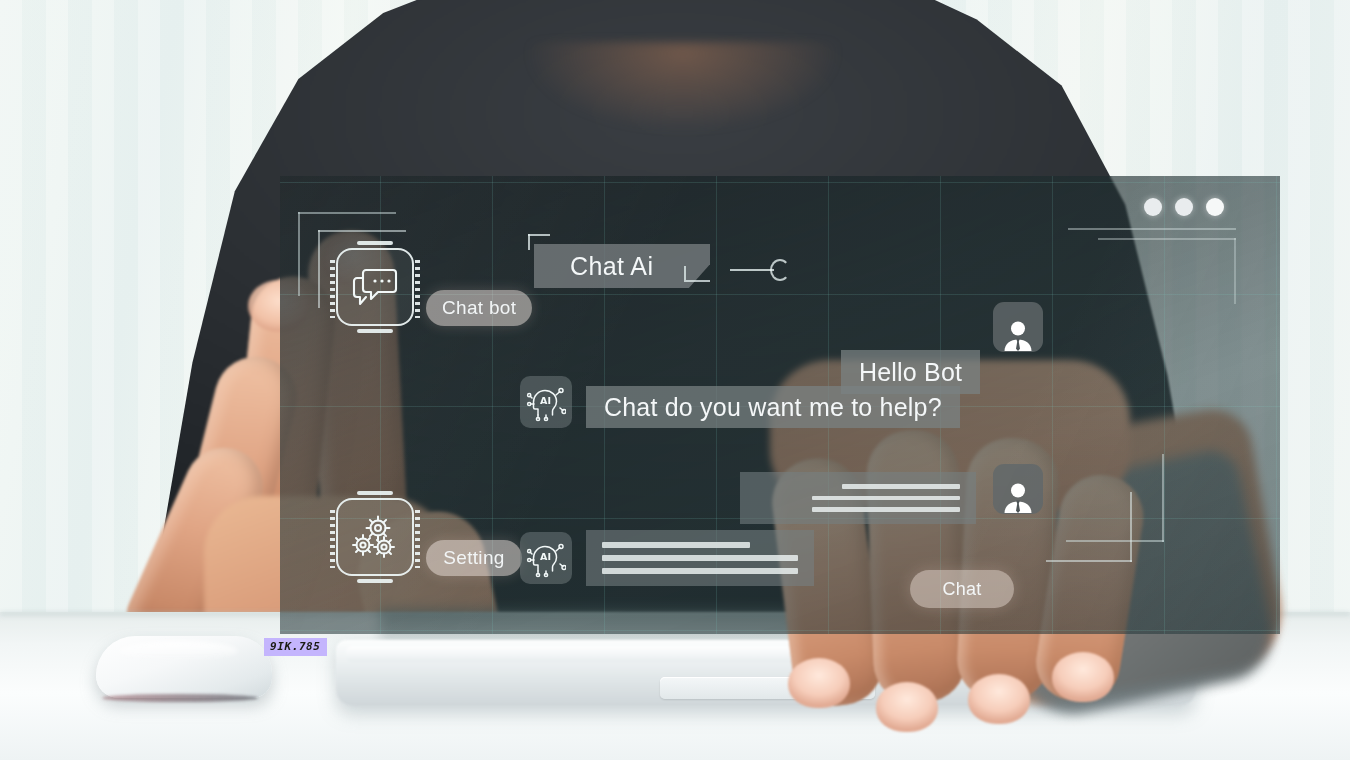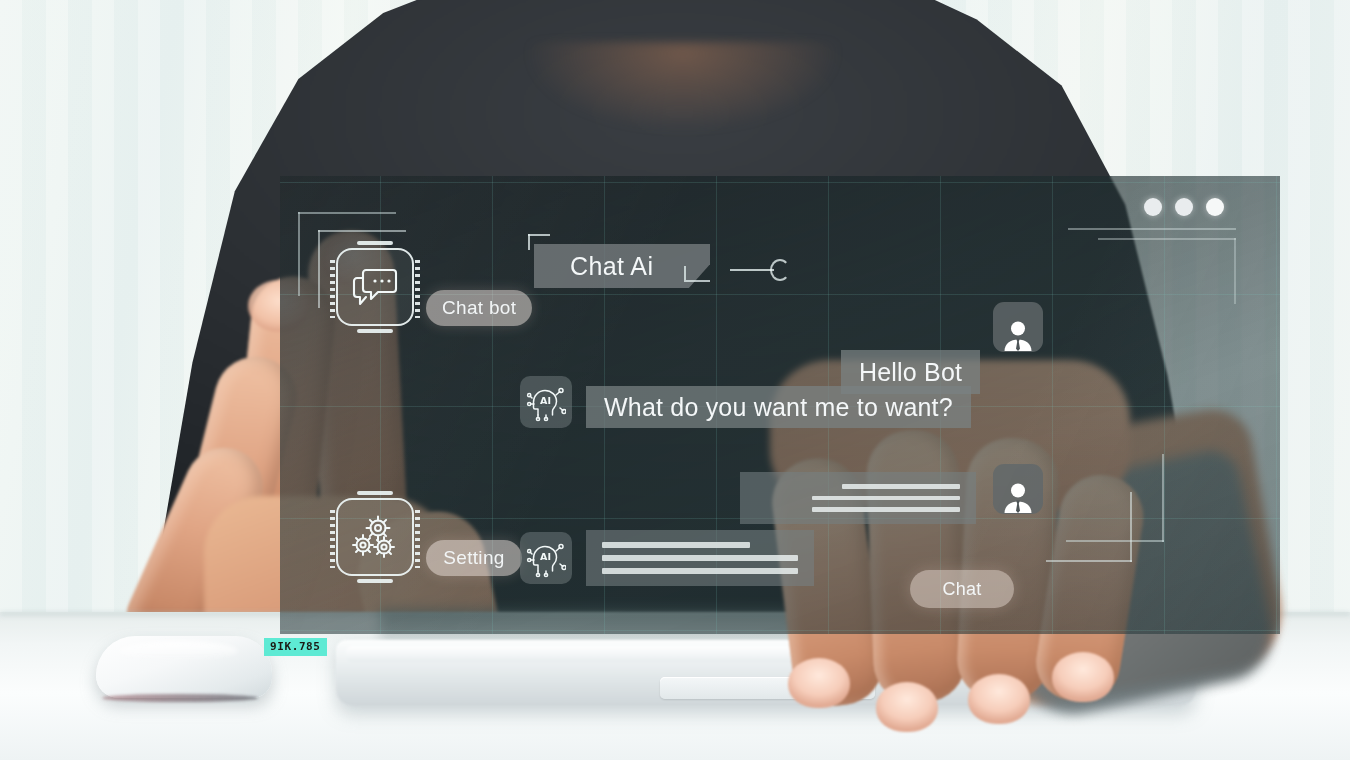--- a/index.html
+++ b/index.html
@@ -173,25 +173,26 @@
   }
   .mouse-hl {
     position:absolute; left: 118px; top: 641px; width: 120px; height: 20px;
     border-radius: 50%;
     background: linear-gradient(180deg, rgba(255,255,255,.95), rgba(255,255,255,0));
     filter: blur(2px);
   }
   .kb-badge {
     position:absolute; left: 264px; top: 638px;
     padding: 2px 6px 3px;
-    background: #5eead4;
+    background: #c4b5fd;
     color: #1b1b14;
     font-family: "DejaVu Sans Mono", monospace;
     font-size: 11px; letter-spacing: .6px; font-weight: 700;
     filter: blur(.3px);
+    font-style: italic;
   }
   .kb-monitor {
     position:absolute; left: 380px; top: 608px; width: 560px; height: 36px;
     background: linear-gradient(180deg, rgba(90,110,110,.55), rgba(150,170,170,.25));
     filter: blur(6px);
   }
 
   
   .holo {
     position: absolute;
@@ -499,21 +500,21 @@
     </div>
     <div class="avatar" style="left:713px; top:126px;">
       <svg width="34" height="34" viewBox="0 0 34 34">
         <circle cx="17" cy="10.5" r="7" fill="#ffffff"></circle>
         <path d="M3.5 33c0-7.2 6-11.5 13.5-11.5S30.5 25.8 30.5 33z" fill="#ffffff"></path>
         <path d="M15.2 20.6h3.6l-1 3.2 1.2 7-2 2.2-2-2.2 1.2-7z" fill="#4e5558"></path>
       </svg>
     </div>
 
     <div class="bubble-text" style="left:306px; top:210px; height:42px;">
-      <span>What do you want me to want?</span>
+      <span>Chat do you want me to help?</span>
     </div>
 
     <div class="bubble-lines right" style="left:460px; top:296px; width:236px; height:52px;">
       <span class="ln" style="width:118px;"></span>
       <span class="ln" style="width:148px;"></span>
       <span class="ln" style="width:148px;"></span>
     </div>
     <div class="avatar" style="left:713px; top:288px;">
       <svg width="34" height="34" viewBox="0 0 34 34">
         <circle cx="17" cy="10.5" r="7" fill="#ffffff"></circle>

